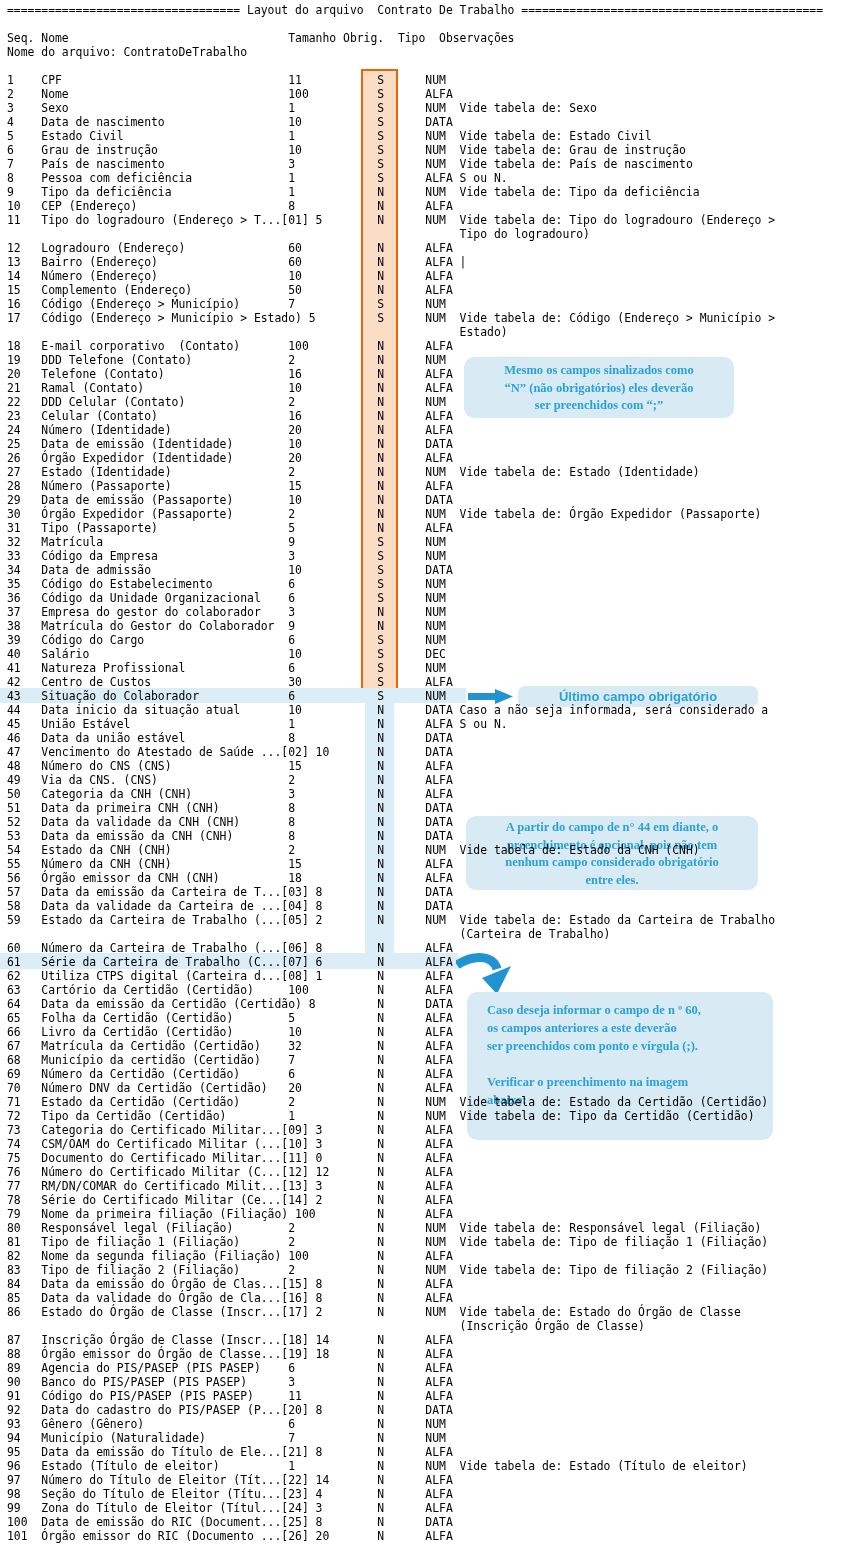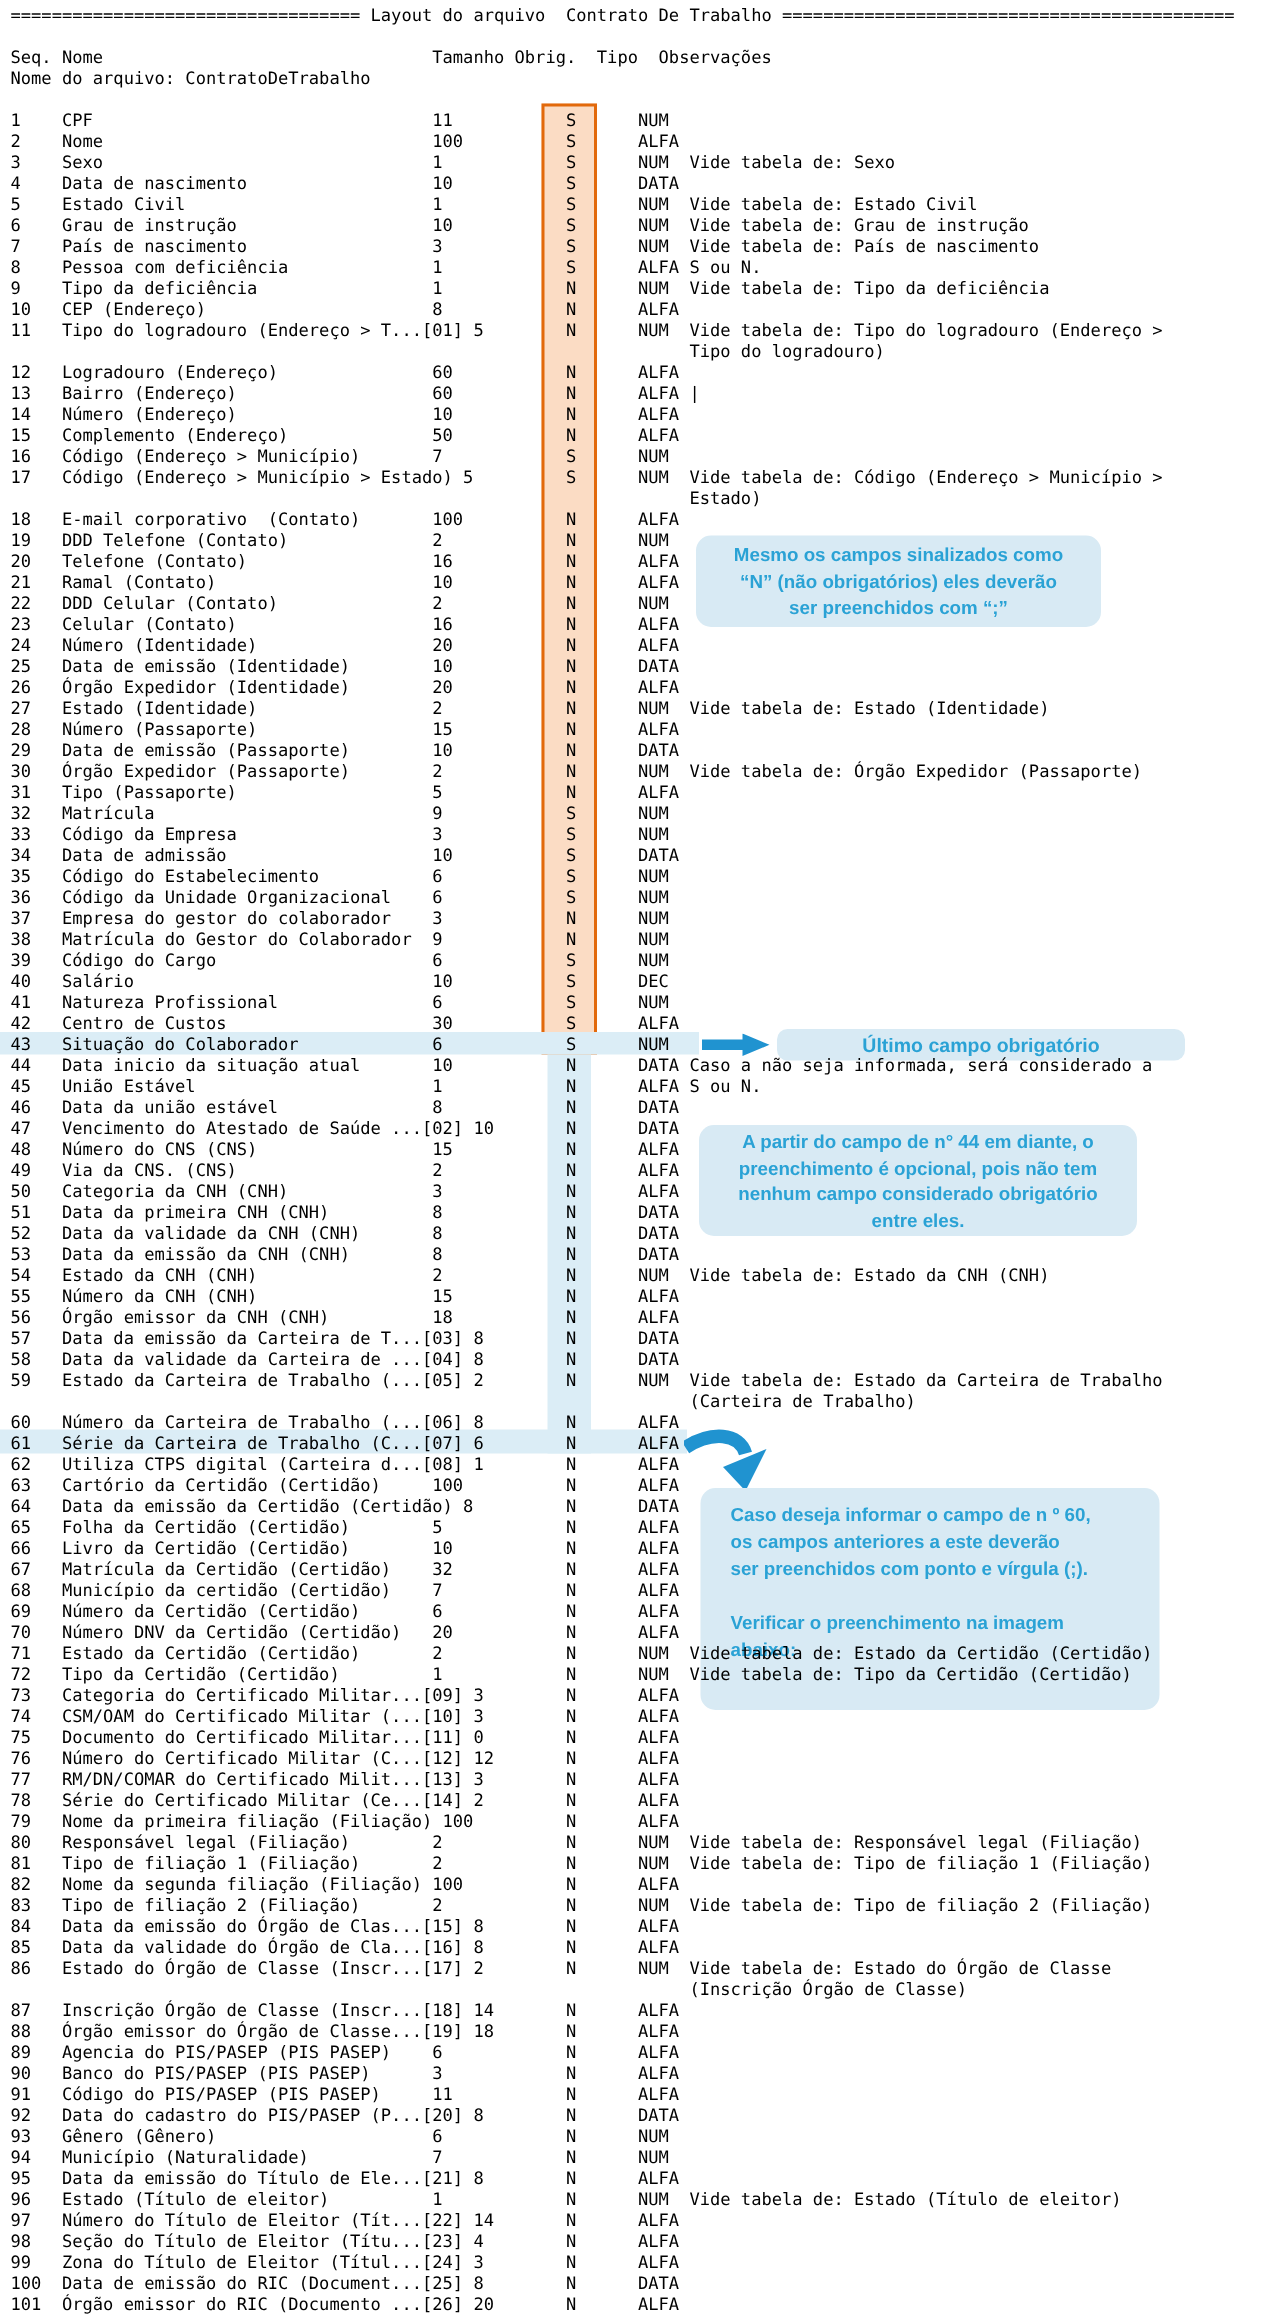--- a/index.html
+++ b/index.html
@@ -6,27 +6,27 @@
   #page{position:relative;width:844px;height:1547px;background:#fff;overflow:hidden;
         font-family:"DejaVu Sans Mono",monospace;}
   
   .overlay{position:absolute;z-index:1;}
   #orange-box{left:361px;top:69px;width:37px;height:634px;box-sizing:border-box;
       border:2px solid var(--orange-border);background:var(--orange-fill);}
   #blue-strip{left:365px;top:703px;width:29px;height:266px;background:var(--band);}
   #band-43{left:0;top:688px;width:466px;height:15px;background:var(--band);}
   #band-60{left:0;top:953px;width:458px;height:16px;background:var(--band);}
   .callout{position:absolute;z-index:1;background:var(--callout-bg);border-radius:10px;
-      color:var(--callout-fg);font-family:Liberation Sans, sans-serif;font-weight:bold;
+      color:var(--callout-fg);font-family:Liberation Serif, serif;font-weight:bold;
       font-size:12.5px;line-height:17.5px;text-align:center;box-sizing:border-box;}
   #note-a{left:464px;top:357px;width:270px;height:61px;padding-top:5px;}
-  #note-b{left:466px;top:750px;width:292px;height:74px;padding-top:3px;}
+  #note-b{left:466px;top:816px;width:292px;height:74px;padding-top:3px;}
   #note-c{left:467px;top:992px;width:306px;height:148px;text-align:left;
       padding:9px 6px 0 20px;line-height:18px;}
-  #last-label{position:absolute;z-index:1;left:518px;top:686px;width:272px;height:21px;
+  #last-label{position:absolute;z-index:1;left:518px;top:686px;width:240px;height:21px;
       background:var(--callout-bg);border-radius:7px;color:var(--callout-fg);
       font:bold 13px/21px "Liberation Sans",sans-serif;text-align:center;}
   .arrow-svg{position:absolute;z-index:1;}
   #arrow-43{left:468px;top:689px;}
   #arrow-60{left:456px;top:951px;}
   
   #text-layer{position:absolute;left:7px;top:3px;z-index:2;color:#000;
       font-size:11.4px;line-height:14px;}
   .tline{height:14px;white-space:pre;}
 </style>

